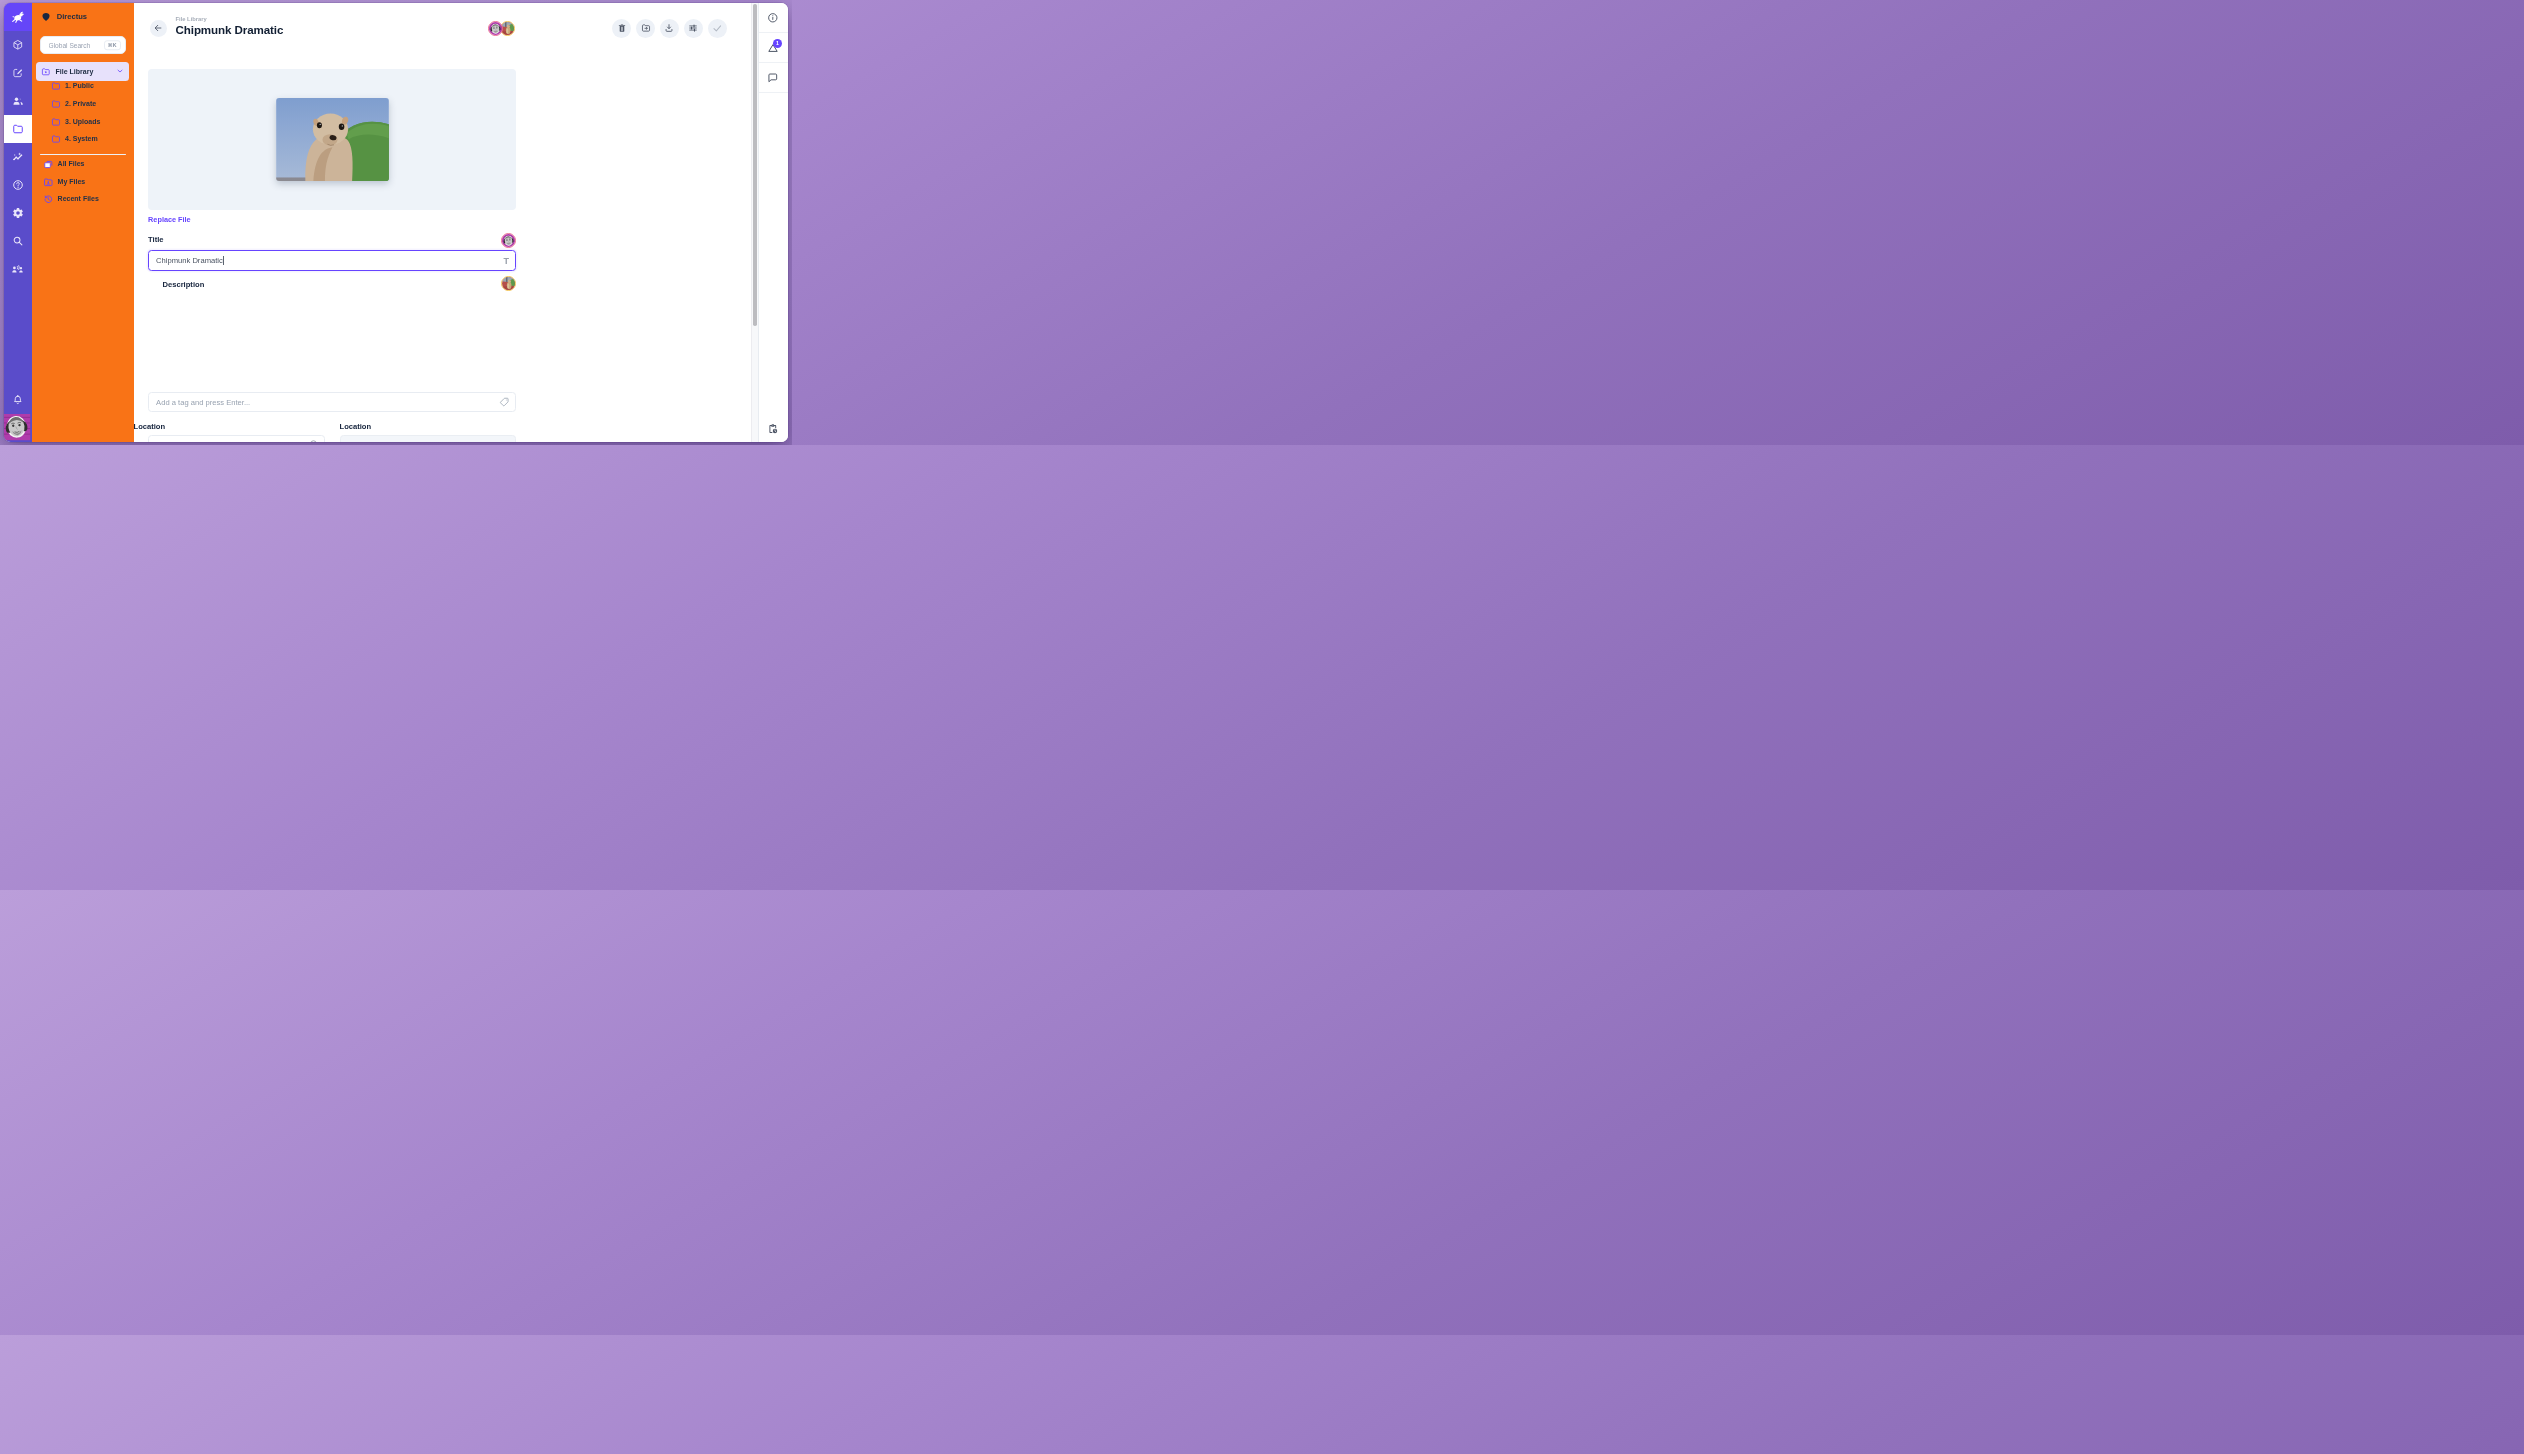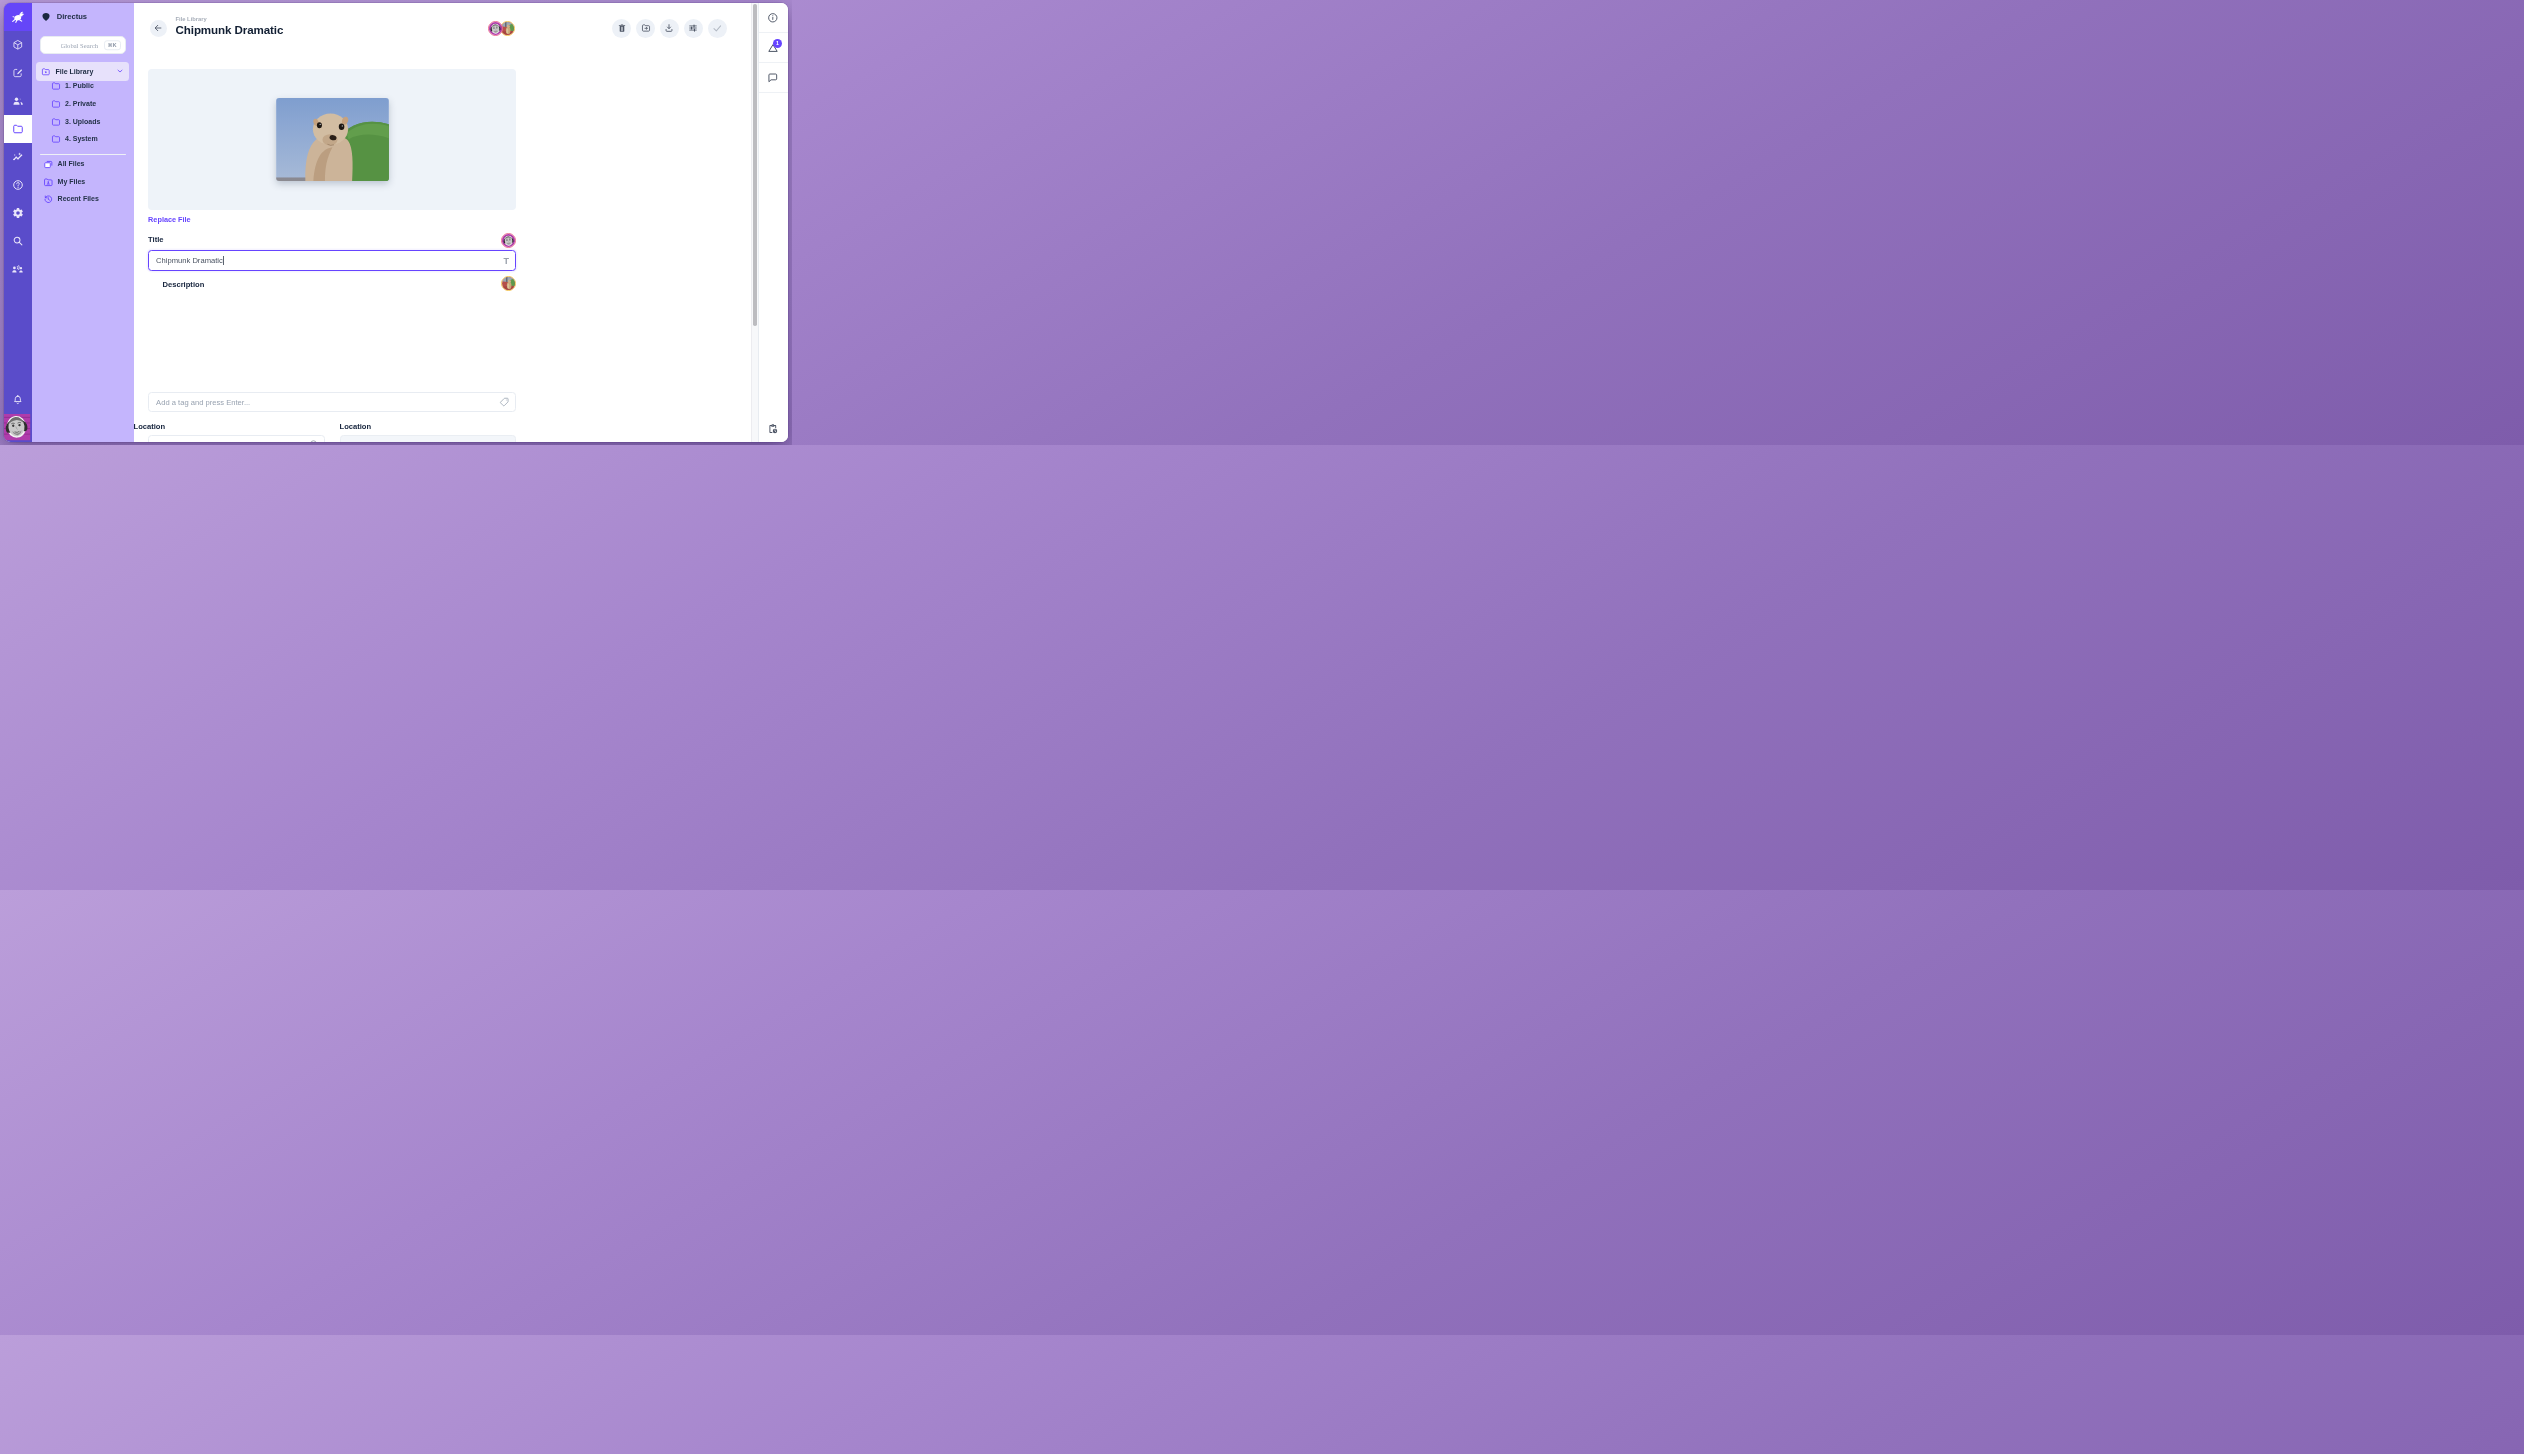--- a/index.html
+++ b/index.html
@@ -17,25 +17,25 @@
   }
   
   .module-bar{width:28px;background:#5a4cca;display:flex;flex-direction:column;flex:none;}
   .mb-tile{height:28px;flex:none;display:grid;place-items:center;position:relative;cursor:pointer;}
   .mb-logo{background:#6546f8;}
   .mb-active{background:#ffffff;}
   .mb-spacer{flex:1;}
   .mb-avatar{height:28px;flex:none;overflow:hidden;}
   .mb-avatar svg{display:block;width:28px;height:28px;}
   
-  .nav{width:102px;background:#c4b5fd;flex:none;position:relative;}
+  .nav{width:102px;background:#f97316;flex:none;position:relative;}
   .project-row{position:absolute;left:0;top:0;height:27px;width:100%;display:flex;align-items:center;gap:5.6px;padding-left:9.6px;box-sizing:border-box;}
   .project-name{font-size:7.6px;font-weight:700;color:#1d2b42;}
   .search-box{position:absolute;left:8px;top:33px;width:86px;height:18px;border:1px solid #e8ecf2;border-radius:5px;box-sizing:border-box;display:flex;align-items:center;background:#fff;}
-  .search-box input{border:0;outline:0;background:transparent;width:50px;margin-left:18px;font-size:6.6px;color:#3c4758;font-family:Liberation Serif, serif;}
+  .search-box input{border:0;outline:0;background:transparent;width:50px;margin-left:6px;font-size:6.6px;color:#3c4758;font-family:Liberation Sans, sans-serif;}
   .search-box input::placeholder{color:#9aa3b2;}
   .kbd-badge{position:absolute;right:4px;top:50%;transform:translateY(-50%);border:1px solid #e8ecf2;border-radius:3px;font-size:5.3px;color:#8b95a5;padding:0.5px 2.5px 1px;font-weight:600;letter-spacing:0.3px;}
   .nav-item-main{position:absolute;left:4.5px;top:59px;width:93px;height:18.7px;background:#e7e1fb;border-radius:3.5px;display:flex;align-items:center;gap:5px;padding:0 5px;box-sizing:border-box;cursor:pointer;}
   .nav-item-main .lbl{font-size:7px;font-weight:600;color:#1d2b42;flex:1;}
   .tree-item{position:absolute;left:0;width:102px;height:17.7px;display:flex;align-items:center;gap:4.5px;padding-left:19px;box-sizing:border-box;cursor:pointer;}
   .tree-item .lbl,.link-item .lbl{font-size:7px;font-weight:600;color:#243249;}
   .nav-divider{position:absolute;left:8px;top:151px;width:86px;height:1px;background:#eef1f6;border-radius:0.5px;}
   .link-item{position:absolute;left:0;width:102px;height:17.7px;display:flex;align-items:center;gap:4.5px;padding-left:11px;box-sizing:border-box;cursor:pointer;}
   
   .main{flex:1;position:relative;background:#fff;min-width:0;}

